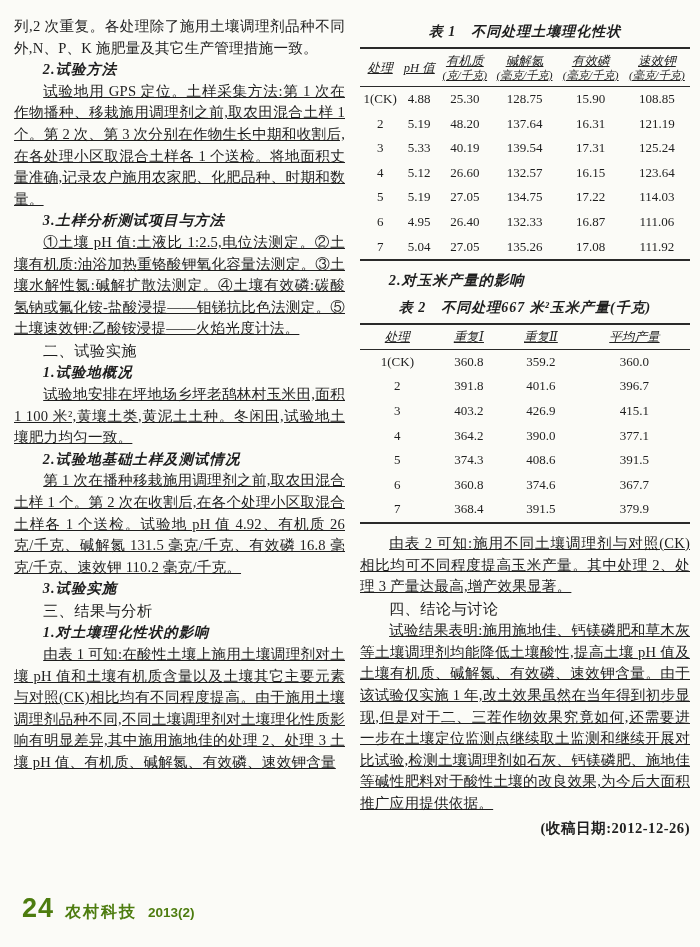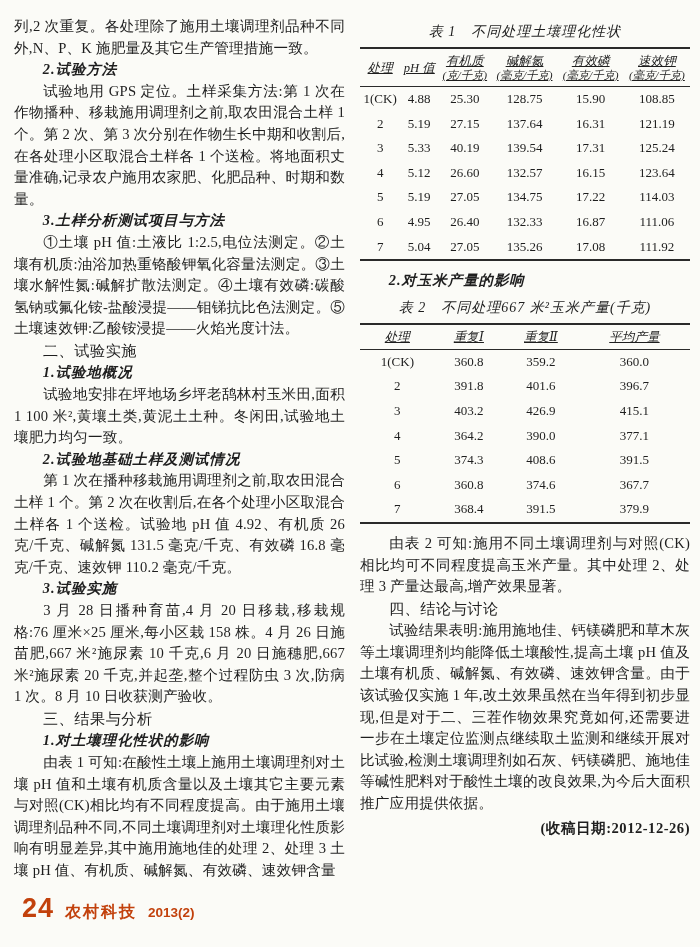--- a/index.html
+++ b/index.html
@@ -14,21 +14,21 @@
   .col{position:absolute;top:16px;}
   .col-left{left:14px;width:331px;}
   .col-right{left:360px;width:330px;}
   .para{
     margin:0;
     font-size:14.6px;
     line-height:21.6px;
     text-align:justify;
     letter-spacing:0.2px;
   }
-  .indent{text-indent:2em;}
+  .indent{text-indent:2em;text-decoration:underline;}
   .h-num{
     margin:0;
     font-size:14.4px;
     line-height:21.6px;
     font-style:italic;
     font-weight:600;
     text-indent:2em;
     letter-spacing:1px;
   }
   .h-sec{
@@ -37,21 +37,21 @@
     line-height:22.5px;
     font-weight:normal;
     text-indent:1.9em;
     font-family:"Liberation Sans","DejaVu Sans",sans-serif;
     letter-spacing:0.5px;
   }
   .tbl-caption{
     margin:6px 0 5px 0;
     text-align:center;
     font-size:14px;
-    font-weight:normal;
+    font-weight:bold;
     font-style:italic;
     letter-spacing:1px;
     line-height:20px;
   }
   table.paper-table{
     width:100%;
     border-collapse:collapse;
     border-top:2px solid #2a2a2a;
     border-bottom:2px solid #2a2a2a;
     margin:0 0 4px 0;
@@ -83,21 +83,21 @@
     font-size:14.6px;
     line-height:22px;
     letter-spacing:0.5px;
     font-weight:bold;
   }
   .footer{
     position:absolute;
     left:22px;top:893px;
     display:flex;align-items:baseline;gap:11px;
     font-family:"Liberation Sans","DejaVu Sans",sans-serif;
-    font-weight:bold;color:#c2410c;
+    font-weight:bold;color:#4d7c0f;
   }
   .footer .pageno{font-size:27px;letter-spacing:1px;}
   .footer .journal{font-size:16px;letter-spacing:2px;}
   .footer .issue{font-size:13.5px;}
   .mt4{margin-top:9px;}
 </style>
 </head>
 <body>
 
 <div class="page">
@@ -107,21 +107,20 @@
     <p class="h-num">2.试验方法</p>
     <p class="para indent">试验地用 GPS 定位。土样采集方法:第 1 次在作物播种、移栽施用调理剂之前,取农田混合土样 1 个。第 2 次、第 3 次分别在作物生长中期和收割后,在各处理小区取混合土样各 1 个送检。将地面积丈量准确,记录农户施用农家肥、化肥品种、时期和数量。</p>
     <p class="h-num">3.土样分析测试项目与方法</p>
     <p class="para indent">①土壤 pH 值:土液比 1:2.5,电位法测定。②土壤有机质:油浴加热重铬酸钾氧化容量法测定。③土壤水解性氮:碱解扩散法测定。④土壤有效磷:碳酸氢钠或氟化铵-盐酸浸提——钼锑抗比色法测定。⑤土壤速效钾:乙酸铵浸提——火焰光度计法。</p>
     <p class="h-sec">二、试验实施</p>
     <p class="h-num">1.试验地概况</p>
     <p class="para indent">试验地安排在坪地场乡坪老鸹林村玉米田,面积 1 100 米²,黄壤土类,黄泥土土种。冬闲田,试验地土壤肥力均匀一致。</p>
     <p class="h-num">2.试验地基础土样及测试情况</p>
     <p class="para indent">第 1 次在播种移栽施用调理剂之前,取农田混合土样 1 个。第 2 次在收割后,在各个处理小区取混合土样各 1 个送检。试验地 pH 值 4.92、有机质 26 克/千克、碱解氮 131.5 毫克/千克、有效磷 16.8 毫克/千克、速效钾 110.2 毫克/千克。</p>
     <p class="h-num">3.试验实施</p>
-    <p class="para indent">3 月 28 日播种育苗,4 月 20 日移栽,移栽规格:76 厘米×25 厘米,每小区栽 158 株。4 月 26 日施苗肥,667 米²施尿素 10 千克,6 月 20 日施穗肥,667 米²施尿素 20 千克,并起垄,整个过程防虫 3 次,防病 1 次。8 月 10 日收获测产验收。</p>
     <p class="h-sec">三、结果与分析</p>
     <p class="h-num">1.对土壤理化性状的影响</p>
     <p class="para indent">由表 1 可知:在酸性土壤上施用土壤调理剂对土壤 pH 值和土壤有机质含量以及土壤其它主要元素与对照(CK)相比均有不同程度提高。由于施用土壤调理剂品种不同,不同土壤调理剂对土壤理化性质影响有明显差异,其中施用施地佳的处理 2、处理 3 土壤 pH 值、有机质、碱解氮、有效磷、速效钾含量</p>
   </div>
 
   <div class="col col-right">
 
     <p class="tbl-caption">表 1　不同处理土壤理化性状</p>
     <table class="paper-table t1">
       <thead>
@@ -155,21 +154,21 @@
             <td>1(CK)</td>
             <td>4.88</td>
             <td>25.30</td>
             <td>128.75</td>
             <td>15.90</td>
             <td>108.85</td>
           </tr>
           <tr>
             <td>2</td>
             <td>5.19</td>
-            <td>27.15</td>
+            <td>48.20</td>
             <td>137.64</td>
             <td>16.31</td>
             <td>121.19</td>
           </tr>
           <tr>
             <td>3</td>
             <td>5.33</td>
             <td>40.19</td>
             <td>139.54</td>
             <td>17.31</td>

